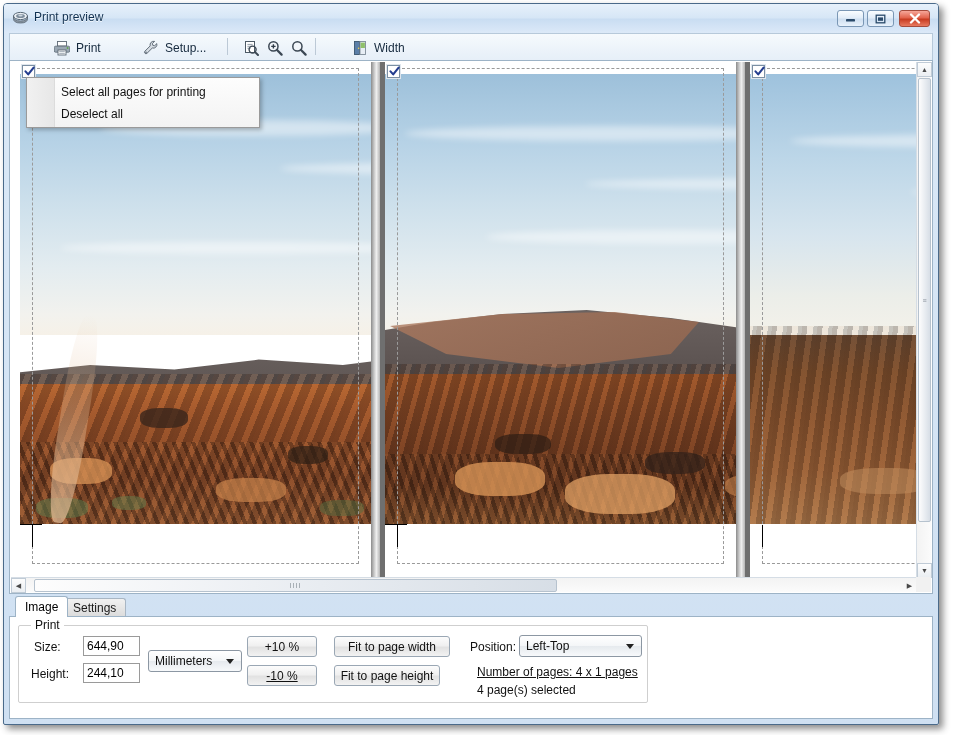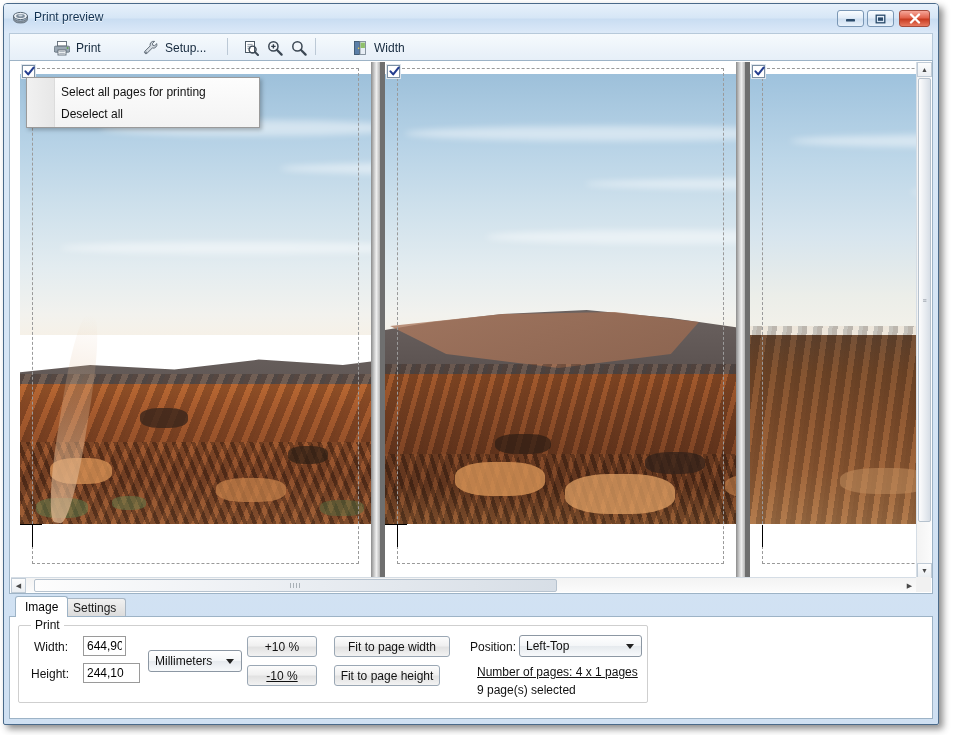--- a/index.html
+++ b/index.html
@@ -421,22 +421,22 @@
       <div class="tab inactive" style="left:54px;">
         <span>Settings</span>
       </div>
     </div>
 
     <div id="tabbody">
 
       <div id="sizegroup">
         <span id="sizelabel">Print</span>
 
-        <span class="flabel" style="left:15px;top:14px;">Width:</span>
-        <input class="tinput" style="left: 64px; top: 10px; width: 43px;" value="644,90">
+        <span class="flabel" style="left:15px;top:14px;">Size:</span>
+        <input class="tinput" style="left: 64px; top: 10px; width: 57px;" value="644,90">
 
         <span class="flabel" style="left:12px;top:41px;">Height:</span>
         <input class="tinput" style="left: 64px; top: 37px; width: 57px;" value="244,10">
 
         <div class="combo" style="left:129px;top:24px;width:94px;">
           <span class="cval">Millimeters</span>
           <span class="carr"></span>
         </div>
 
         <div class="btn" style="left:228px;top:10px;width:70px;">
@@ -453,18 +453,18 @@
           <span>Fit to page height</span>
         </div>
 
         <span class="flabel" style="left:451px;top:14px;">Position:</span>
         <div class="combo" style="left:500px;top:9px;width:123px;text-decoration:underline;">
           <span class="cval">Left-Top</span>
           <span class="carr"></span>
         </div>
 
         <span class="statline" style="left:458px;top:39px;text-decoration:underline;">Number of pages: 4 x 1 pages</span>
-        <span class="statline" style="left:458px;top:57px;">9 page(s) selected</span>
+        <span class="statline" style="left:458px;top:57px;">4 page(s) selected</span>
       </div>
     </div>
   </div>
 
 </div>
 
 </body></html>

